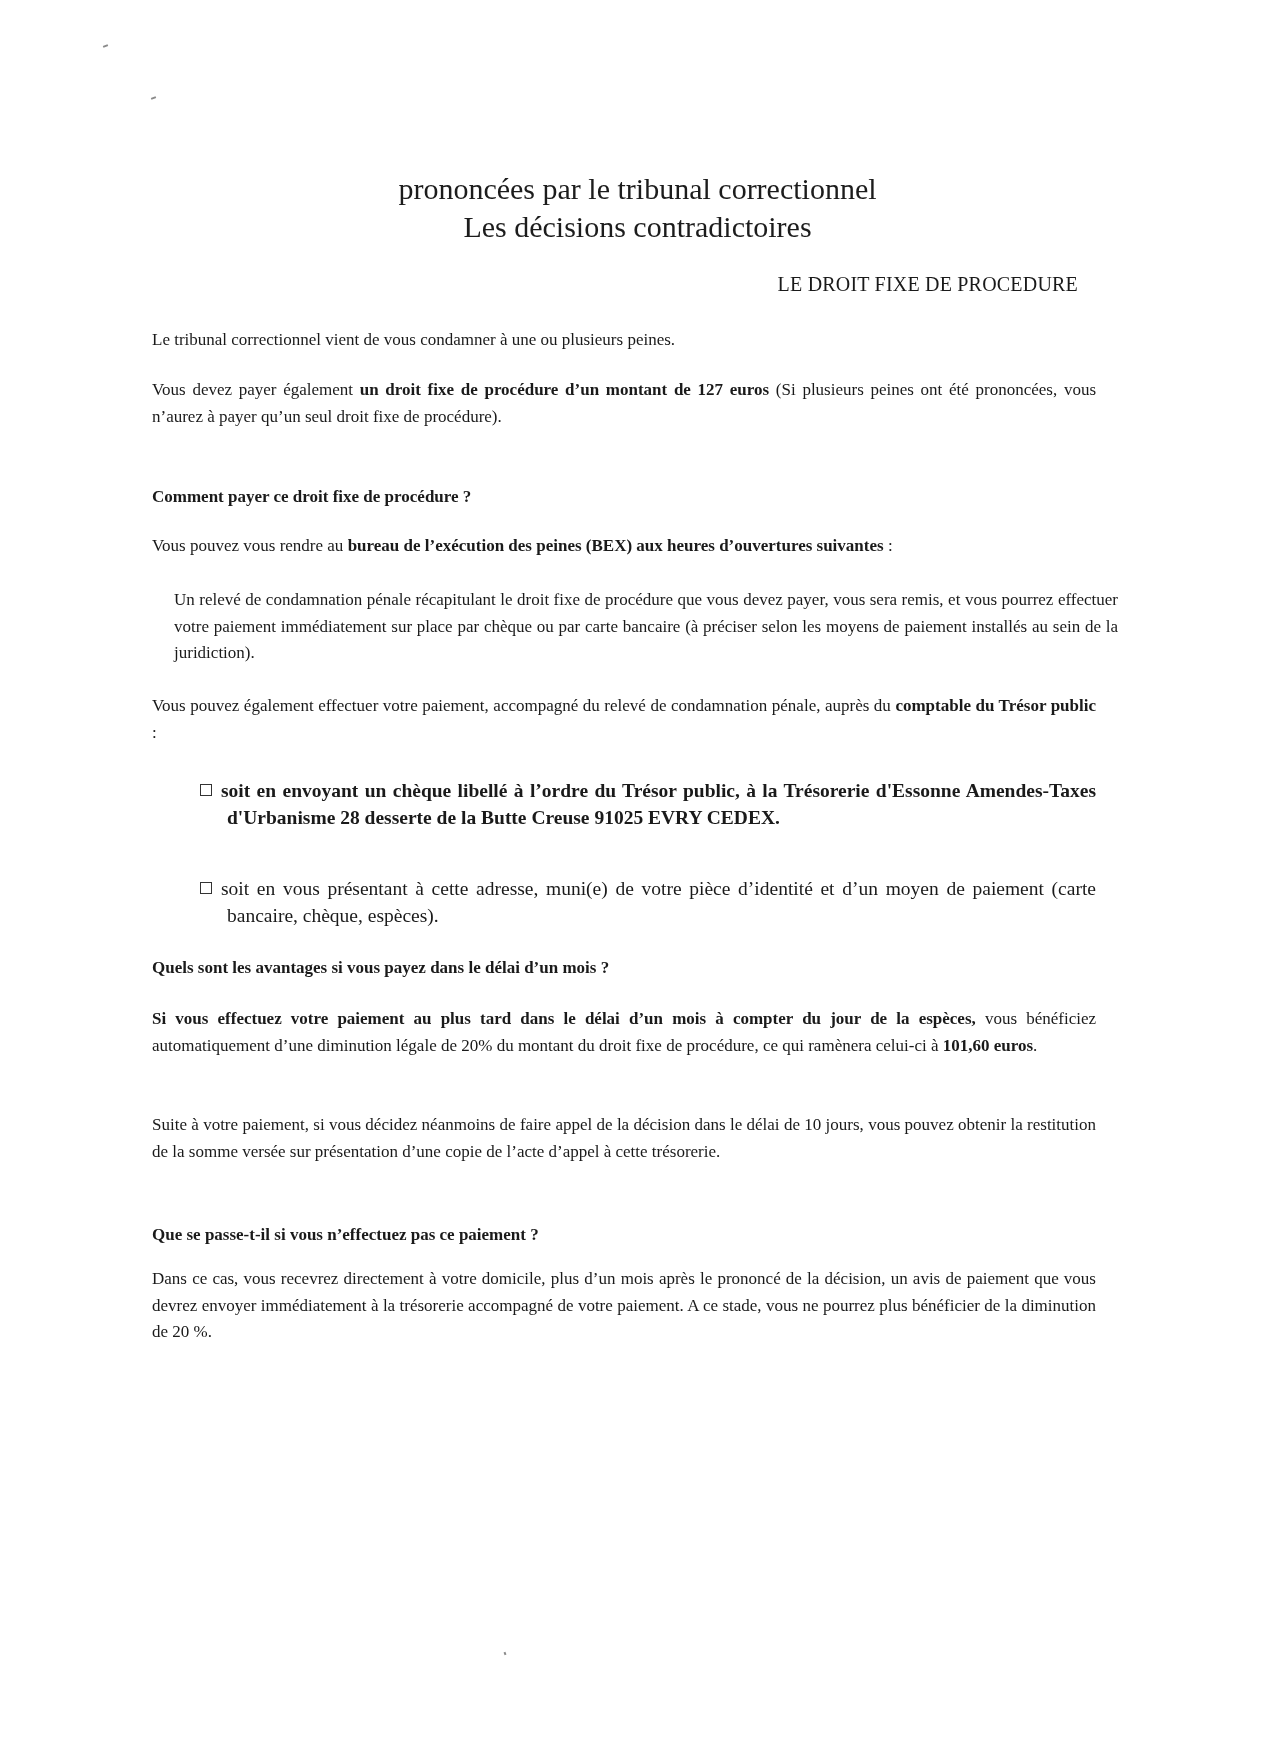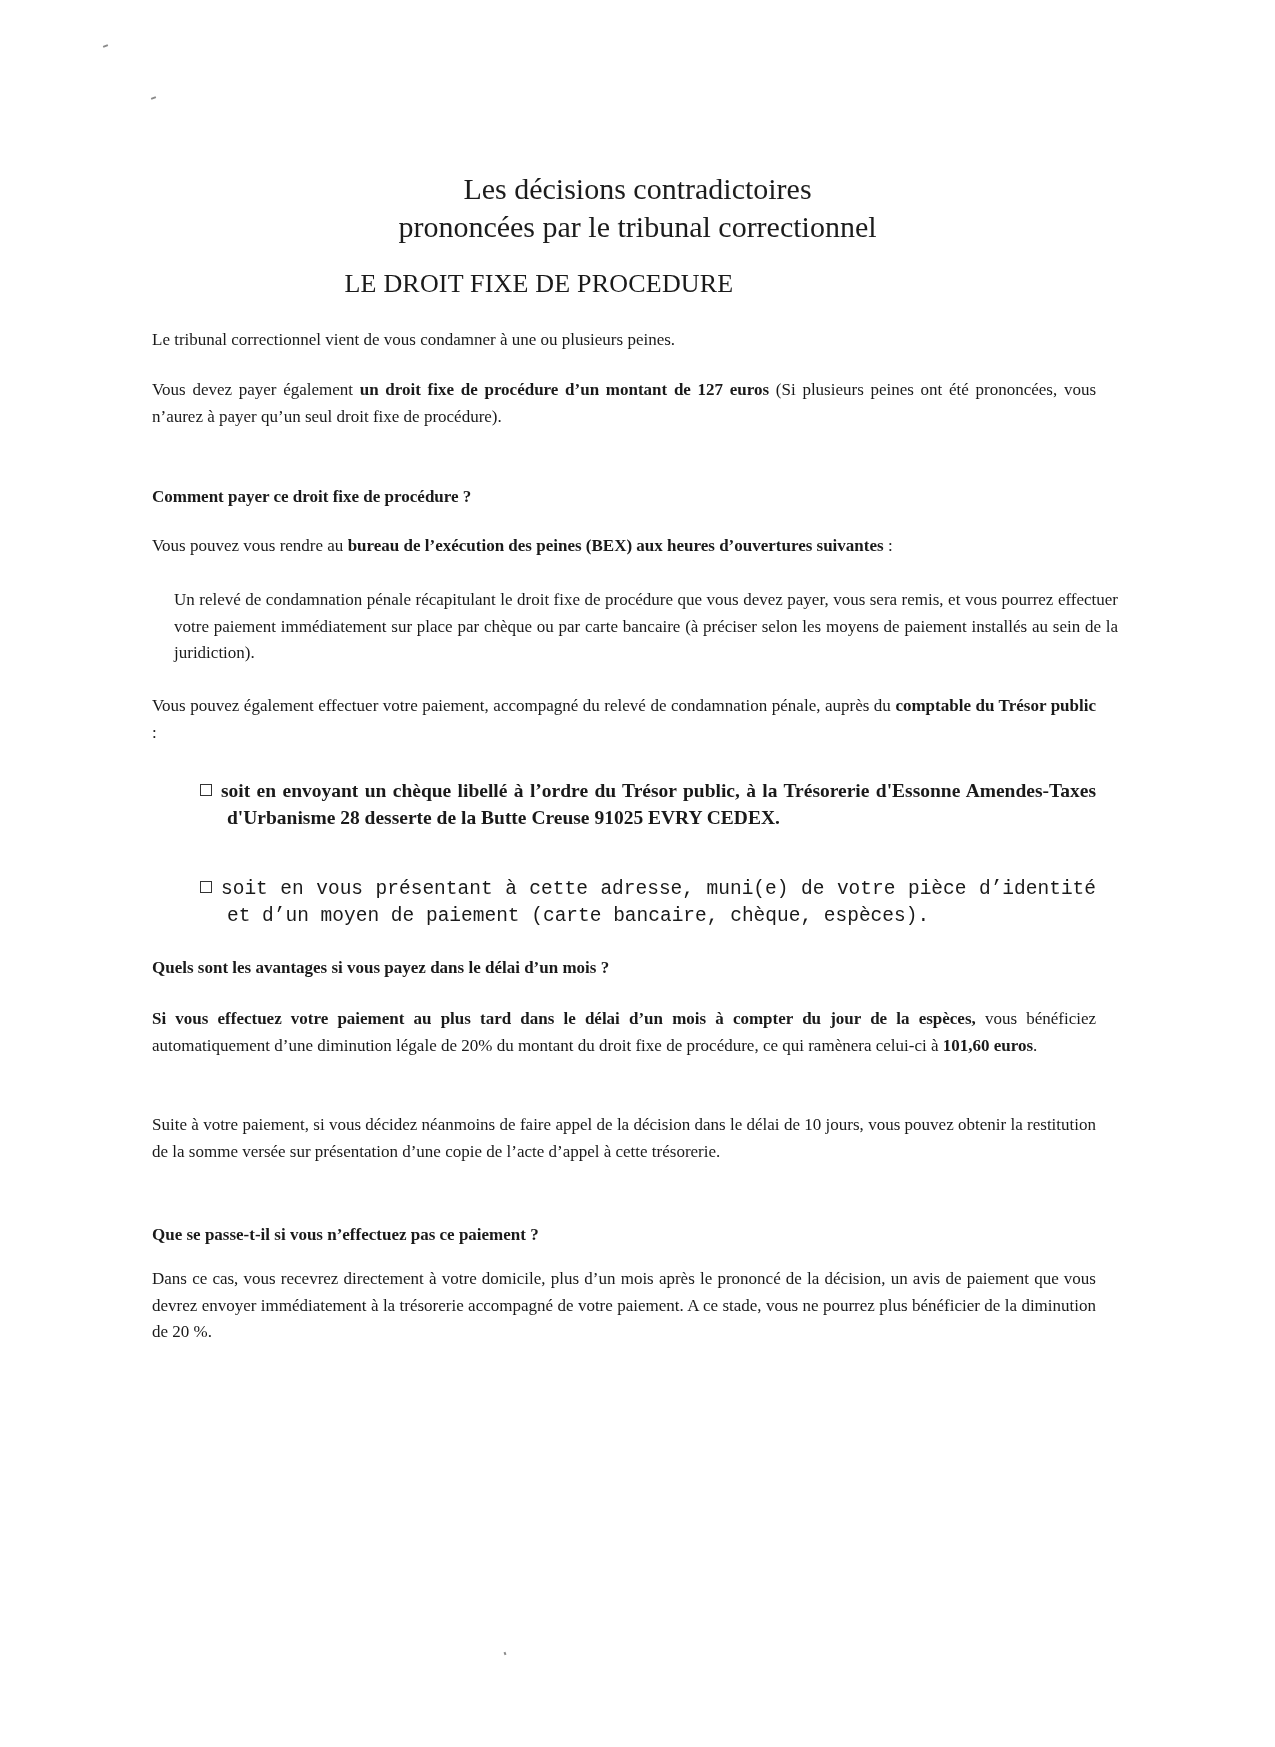--- a/index.html
+++ b/index.html
@@ -8,21 +8,21 @@
     font-family: "Liberation Serif", "DejaVu Serif", serif;
     color: #1a1a1a;
   }
   .speck { position: absolute; width: 5px; height: 2px; background: #8a8a8a; transform: rotate(-20deg); }
   .title {
     position: absolute; left: 0; width: 1275px; top: 170px;
     text-align: center; font-size: 30px; line-height: 38px; color: #1c1c1c;
   }
   .subtitle {
     position: absolute; left: 0; width: 1078px; top: 272px;
-    text-align: center; font-size: 26px; line-height: 24px; letter-spacing: 0.2px;
+    text-align: right; font-size: 20px; line-height: 24px; letter-spacing: 0.2px;
   }
   .block {
     position: absolute; left: 152px; width: 944px;
     font-size: 17px; line-height: 26.5px; text-align: justify;
   }
   .block b { font-weight: bold; }
   .heading { font-weight: bold; }
   .bullet {
     position: absolute; left: 200px; width: 896px;
     font-size: 19.5px; line-height: 26.5px; text-align: justify;
@@ -32,22 +32,22 @@
     margin-right: 9px; vertical-align: 1px;
   }
 </style>
 </head>
 <body>
 
 <div class="speck" style="left:103px;top:45px;"></div>
 <div class="speck" style="left:151px;top:97px;"></div>
 
 <div class="title">
+  <div>prononcées par le tribunal correctionnel</div>
   <div>Les décisions contradictoires</div>
-  <div>prononcées par le tribunal correctionnel</div>
 </div>
 
 <div class="subtitle">LE DROIT FIXE DE PROCEDURE</div>
 
 <div class="block" style="top:327px;">Le tribunal correctionnel vient de vous condamner à une ou plusieurs peines.</div>
 
 <div class="block" style="top:377px;">
   <span>Vous devez payer également </span><b>un droit fixe de procédure d’un montant de 127 euros</b><span> (Si plusieurs peines ont été prononcées, vous n’aurez à payer qu’un seul droit fixe de procédure).</span>
 </div>
 
@@ -63,21 +63,21 @@
   <span>Vous pouvez également effectuer votre paiement, accompagné du relevé de condamnation pénale, auprès du </span><b>comptable du Trésor public</b><span> :</span>
 </div>
 
 <div class="bullet" style="top:778px;font-weight:bold;">
   <div style="padding-left:27px;text-indent:-27px;">
     <span class="box"></span><span>soit en envoyant un chèque </span><b>libellé à l’ordre du Trésor public,</b><span> à la Trésorerie d'Essonne Amendes-Taxes d'Urbanisme 28 desserte de la Butte Creuse 91025 EVRY CEDEX.</span>
   </div>
 </div>
 
 <div class="bullet" style="top:876px;">
-  <div style="padding-left:27px;text-indent:-27px;font-family:Liberation Mono, monospace;">
+  <div style="padding-left:27px;text-indent:-27px;">
     <span class="box"></span><span>soit en vous présentant à cette adresse, muni(e) de votre pièce d’identité et d’un moyen de paiement (carte bancaire, chèque, espèces).</span>
   </div>
 </div>
 
 <div class="block heading" style="top:955px;">Quels sont les avantages si vous payez dans le délai d’un mois ?</div>
 
 <div class="block" style="top:1006px;">
   <b>Si vous effectuez votre paiement au plus tard dans le délai d’un mois à compter du jour de la espèces,</b><span> vous bénéficiez automatiquement d’une diminution légale de 20% du montant du droit fixe de procédure, ce qui ramènera celui-ci à </span><b>101,60 euros</b><span>.</span>
 </div>
 

